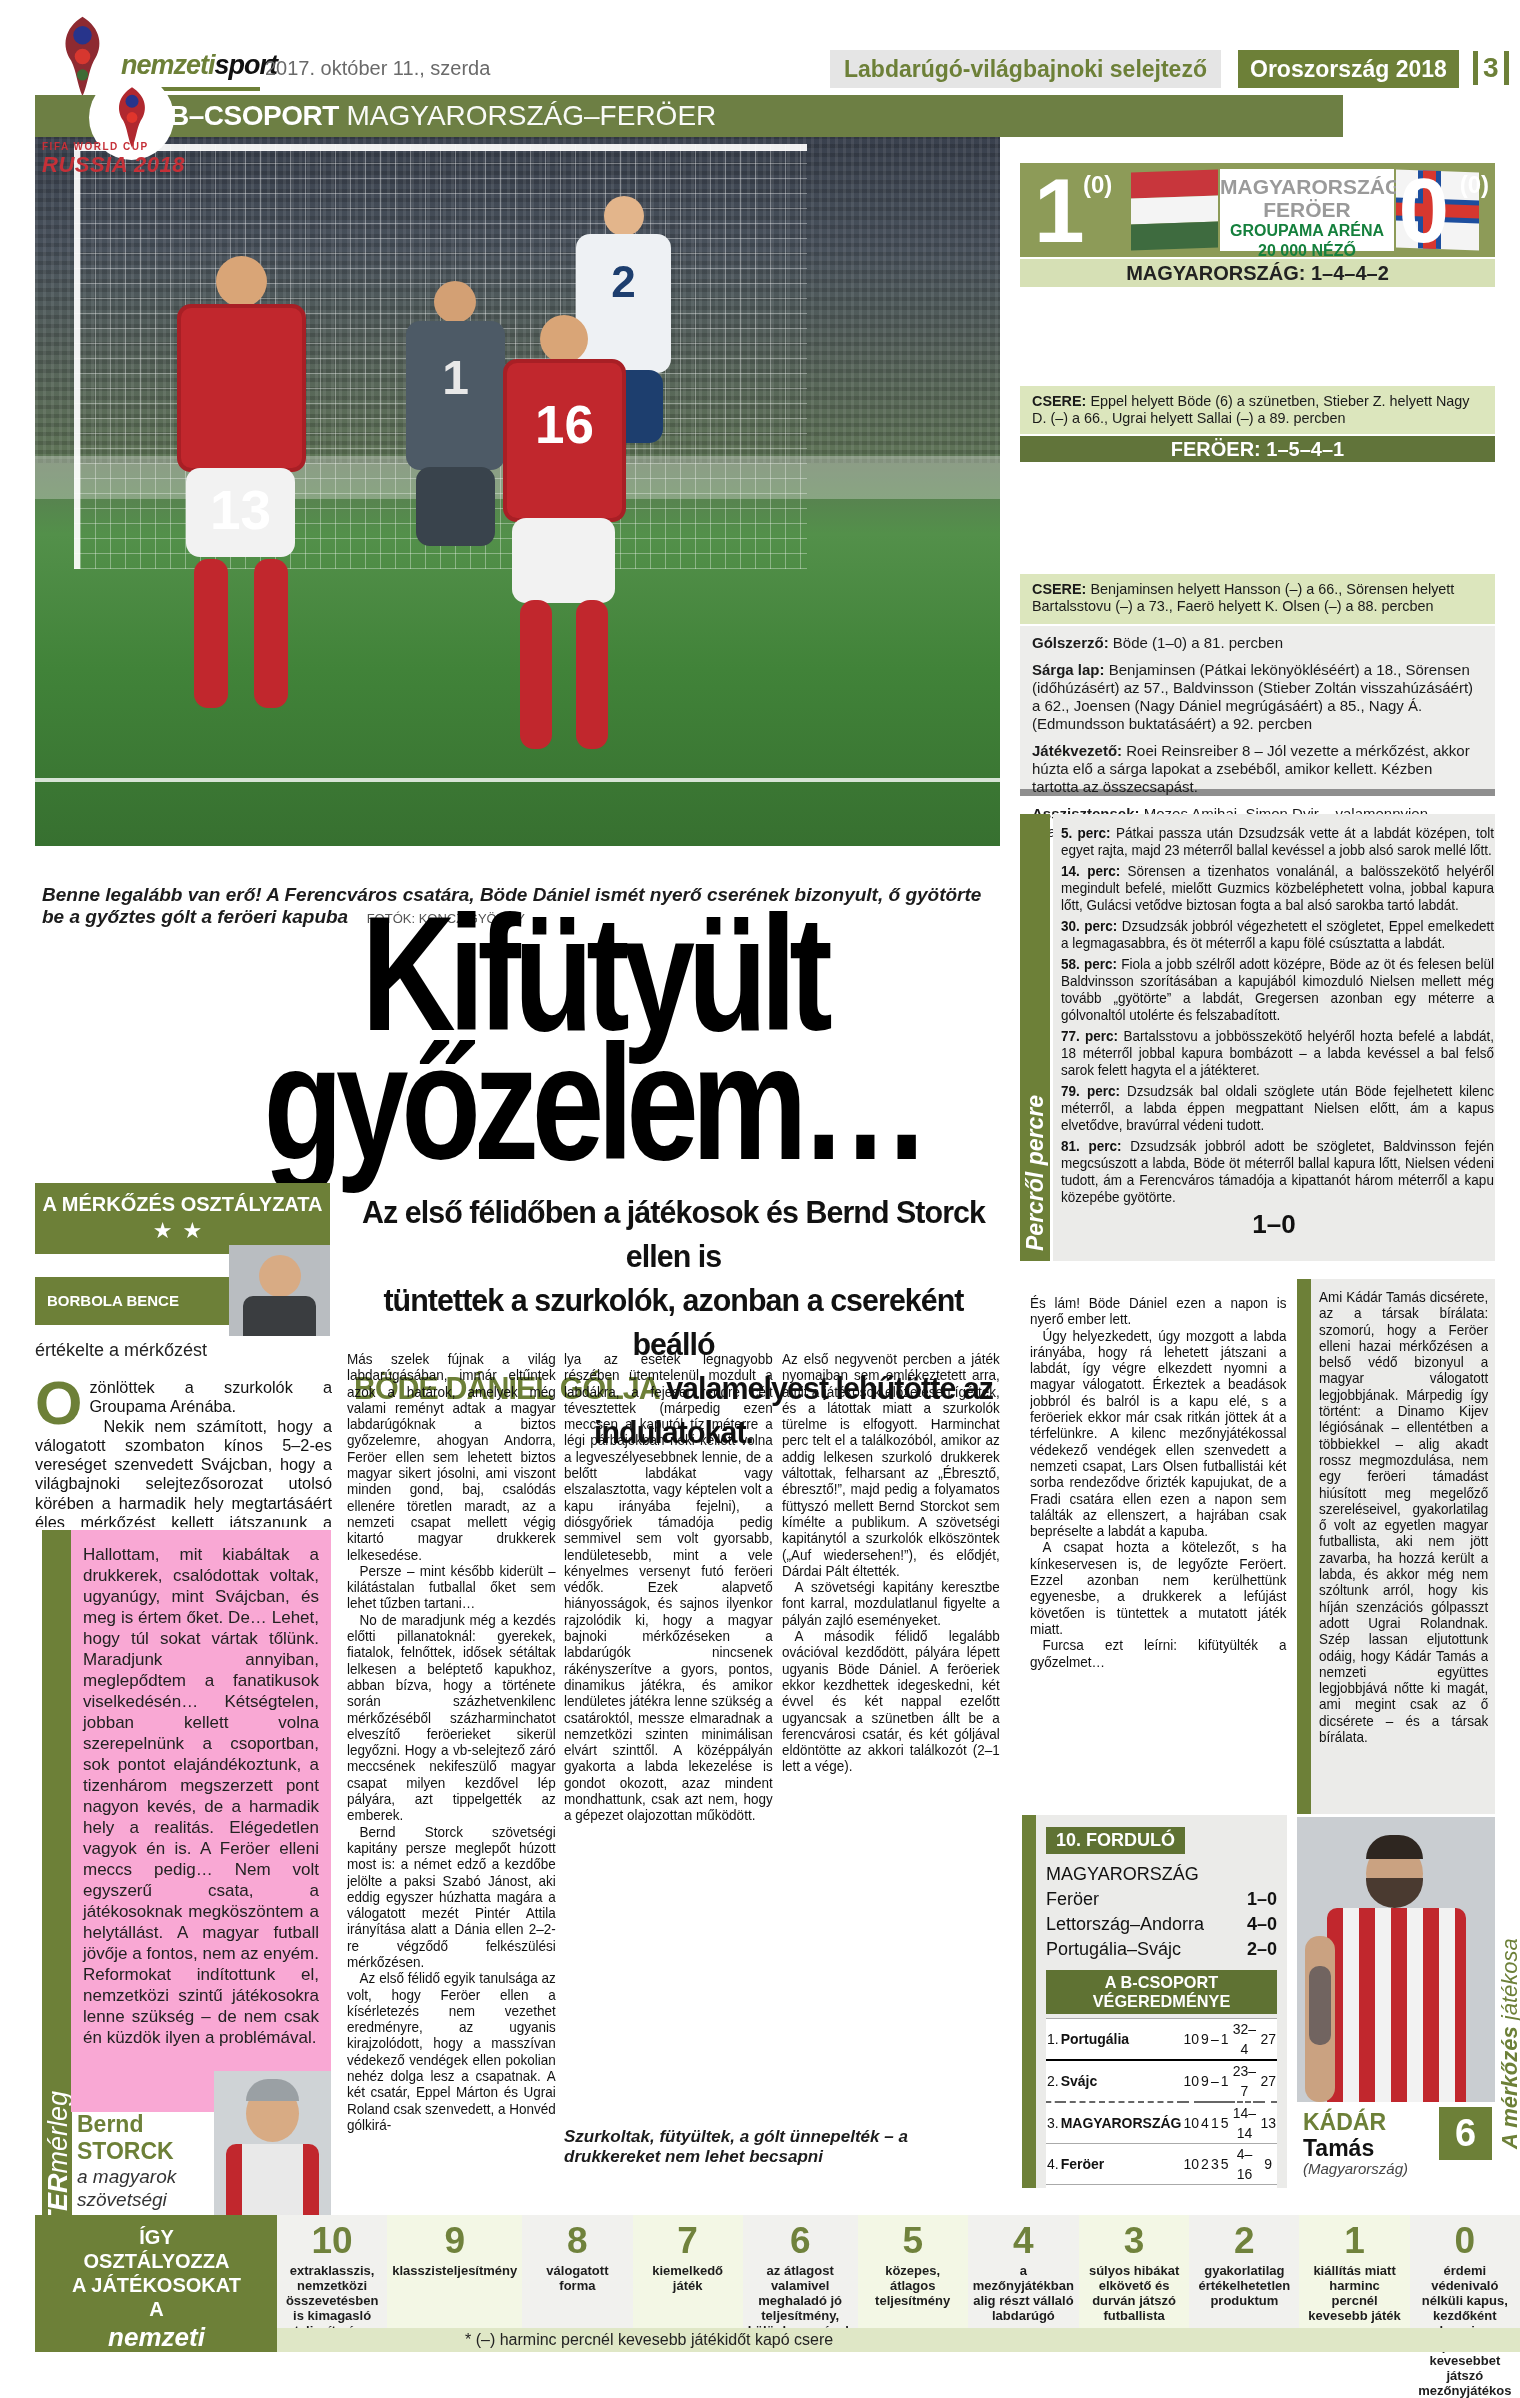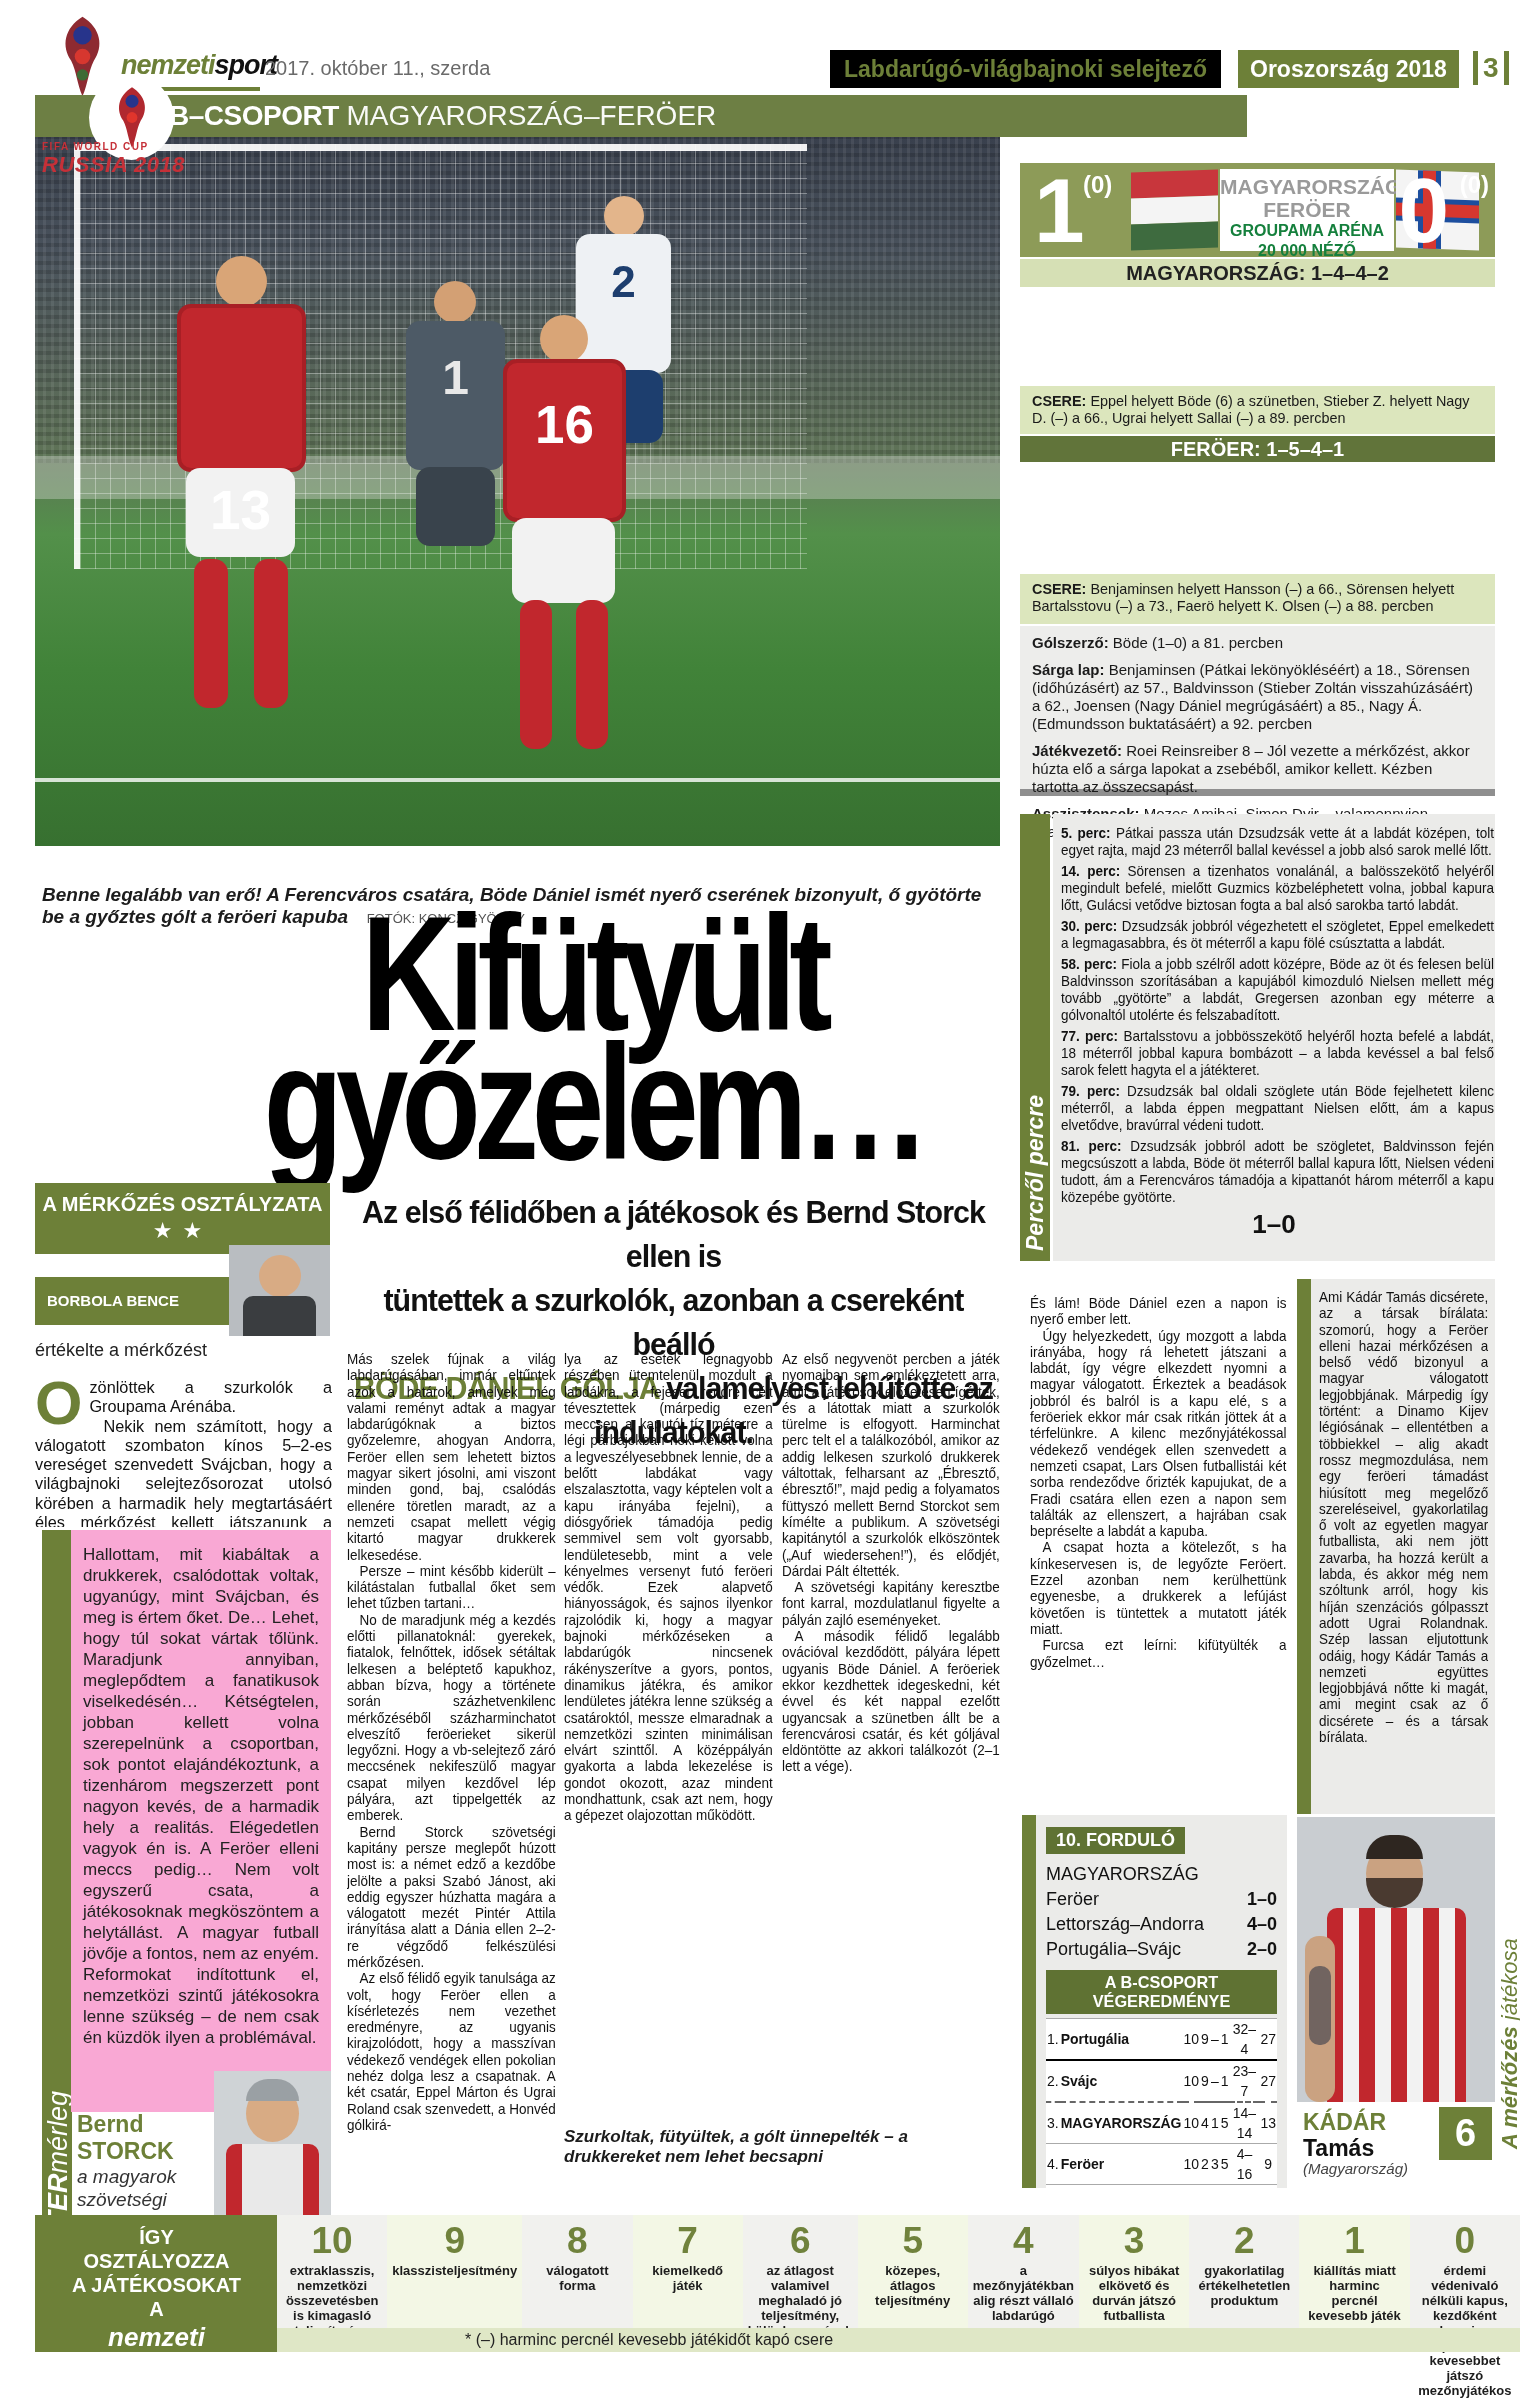--- a/index.html
+++ b/index.html
@@ -7,21 +7,21 @@
   .page{position:relative;width:1521px;height:2399px;background:#fff;margin:0 auto;overflow:hidden}
   .abs{position:absolute}
   .cx{transform:scaleX(.9);transform-origin:0 0}
   .just{text-align:justify}
   .ind{text-indent:14px}
   .vert{writing-mode:vertical-rl;transform:rotate(180deg)}
   
   .brand{font-style:italic;font-weight:800;font-size:27px;letter-spacing:-1px}
   .brand .n{color:#6d8038}.brand .s{color:#111}
   .date{font-size:20px;color:#6a6a6a}
-  .cat-box{background:#000000;color:#6d8038;font-weight:700;font-size:23px;line-height:38px;padding:0 14px;white-space:nowrap}
+  .cat-box{background:#e5e5e5;color:#6d8038;font-weight:700;font-size:23px;line-height:38px;padding:0 14px;white-space:nowrap}
   .ed-box{background:#6d8038;color:#fff;font-weight:700;font-size:23px;line-height:38px;padding:0 12px;white-space:nowrap}
   .page-box{display:flex;align-items:center;gap:5px}
   .page-box i{display:block;width:5px;height:34px;background:#6d8038}
   .page-box b{color:#6d8038;font-size:28px}
   
   .secbar{background:#6d7f44;color:#fff;font-size:28px;line-height:42px;padding-left:134px;white-space:nowrap}
   .secbar b{font-weight:800;letter-spacing:-0.5px}
   .secbar span{font-weight:400;opacity:.96}
   .fifa1{font-size:10px;font-weight:800;color:#c53038;letter-spacing:1.5px}
   .fifa2{font-size:22px;font-weight:800;font-style:italic;color:#c53038;letter-spacing:0.5px}
@@ -154,21 +154,21 @@
   <div class="abs" style="left:121px;top:87px;width:139px;height:4px;background:#6d8038"></div>
   <div class="abs date" style="left:265px;top:57px">2017. október 11., szerda</div>
   <div class="abs cat-box" style="left:830px;top:50px">Labdarúgó-világbajnoki selejtező</div>
   <div class="abs ed-box" style="left:1238px;top:50px">Oroszország 2018</div>
   <div class="abs page-box" style="left:1473px;top:51px">
     <i></i>
       <b>3</b>
       <i></i>
   </div>
 
-  <div class="abs secbar" style="left:35px;top:95px;width:1212px;height:42px">
+  <div class="abs secbar" style="left:35px;top:95px;width:1308px;height:42px">
     <b>B–CSOPORT</b>
     <span>MAGYARORSZÁG–FERÖER</span>
   </div>
   <div class="abs" style="left:89px;top:75px;width:85px;height:85px;border-radius:50%;background:#fff;z-index:5">
     <svg style="position:absolute;left:20px;top:10px" width="46" height="65" viewBox="0 0 40 60">
       <path d="M20 2 C33 10 35 23 28 33 C24 41 24 49 20 58 C16 49 16 41 12 33 C5 23 7 10 20 2 Z" fill="#b0282f"></path>
       <circle cx="20" cy="15" r="6" fill="#27348b"></circle>
         <circle cx="20" cy="30" r="5" fill="#e0352c"></circle>
     </svg>
   </div>

